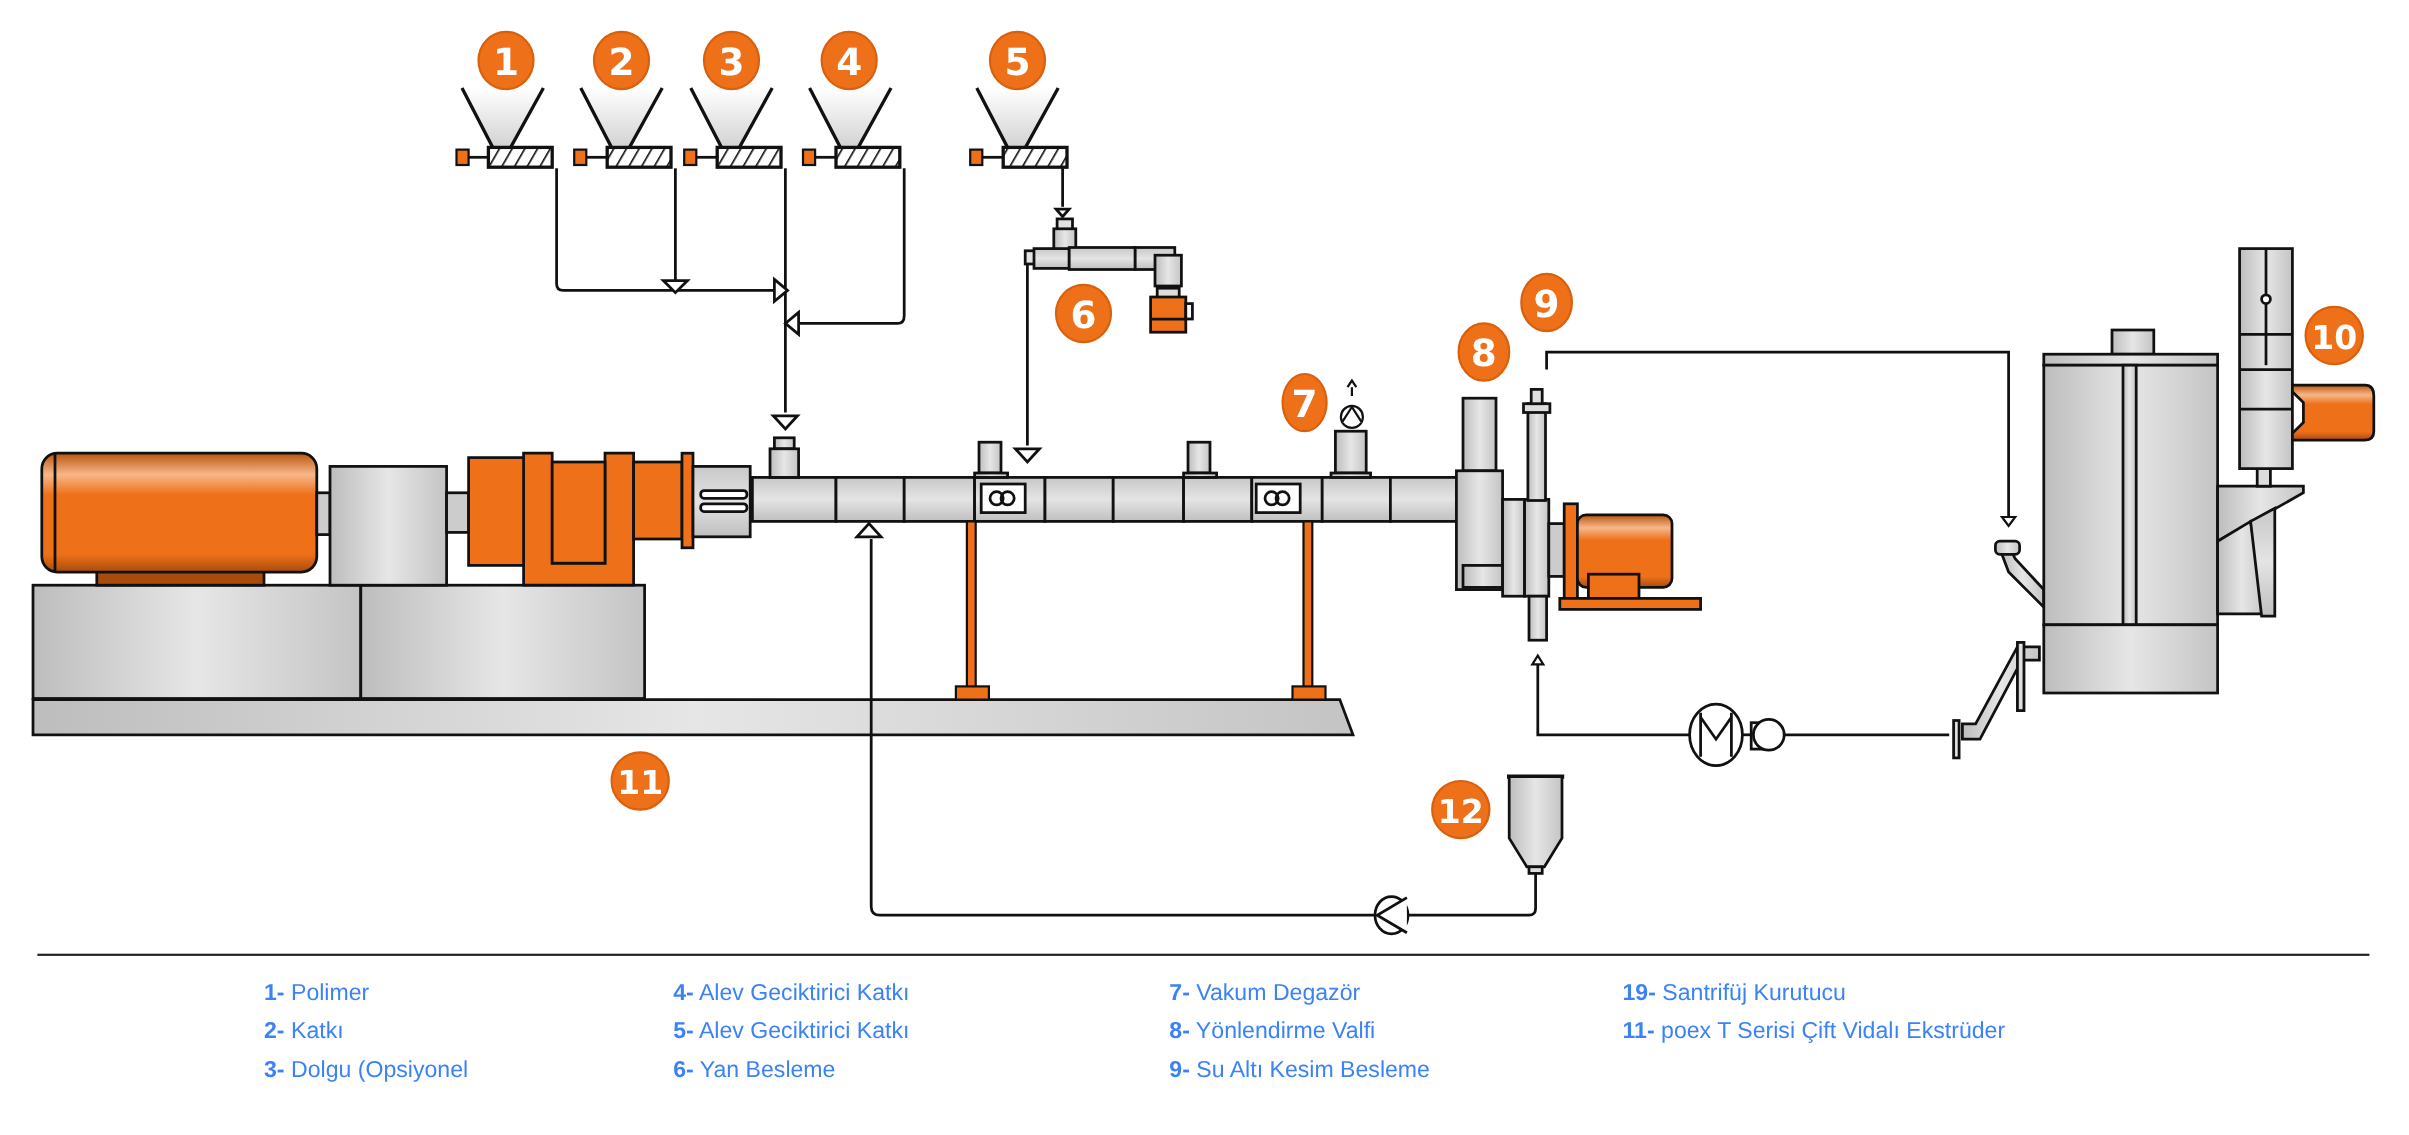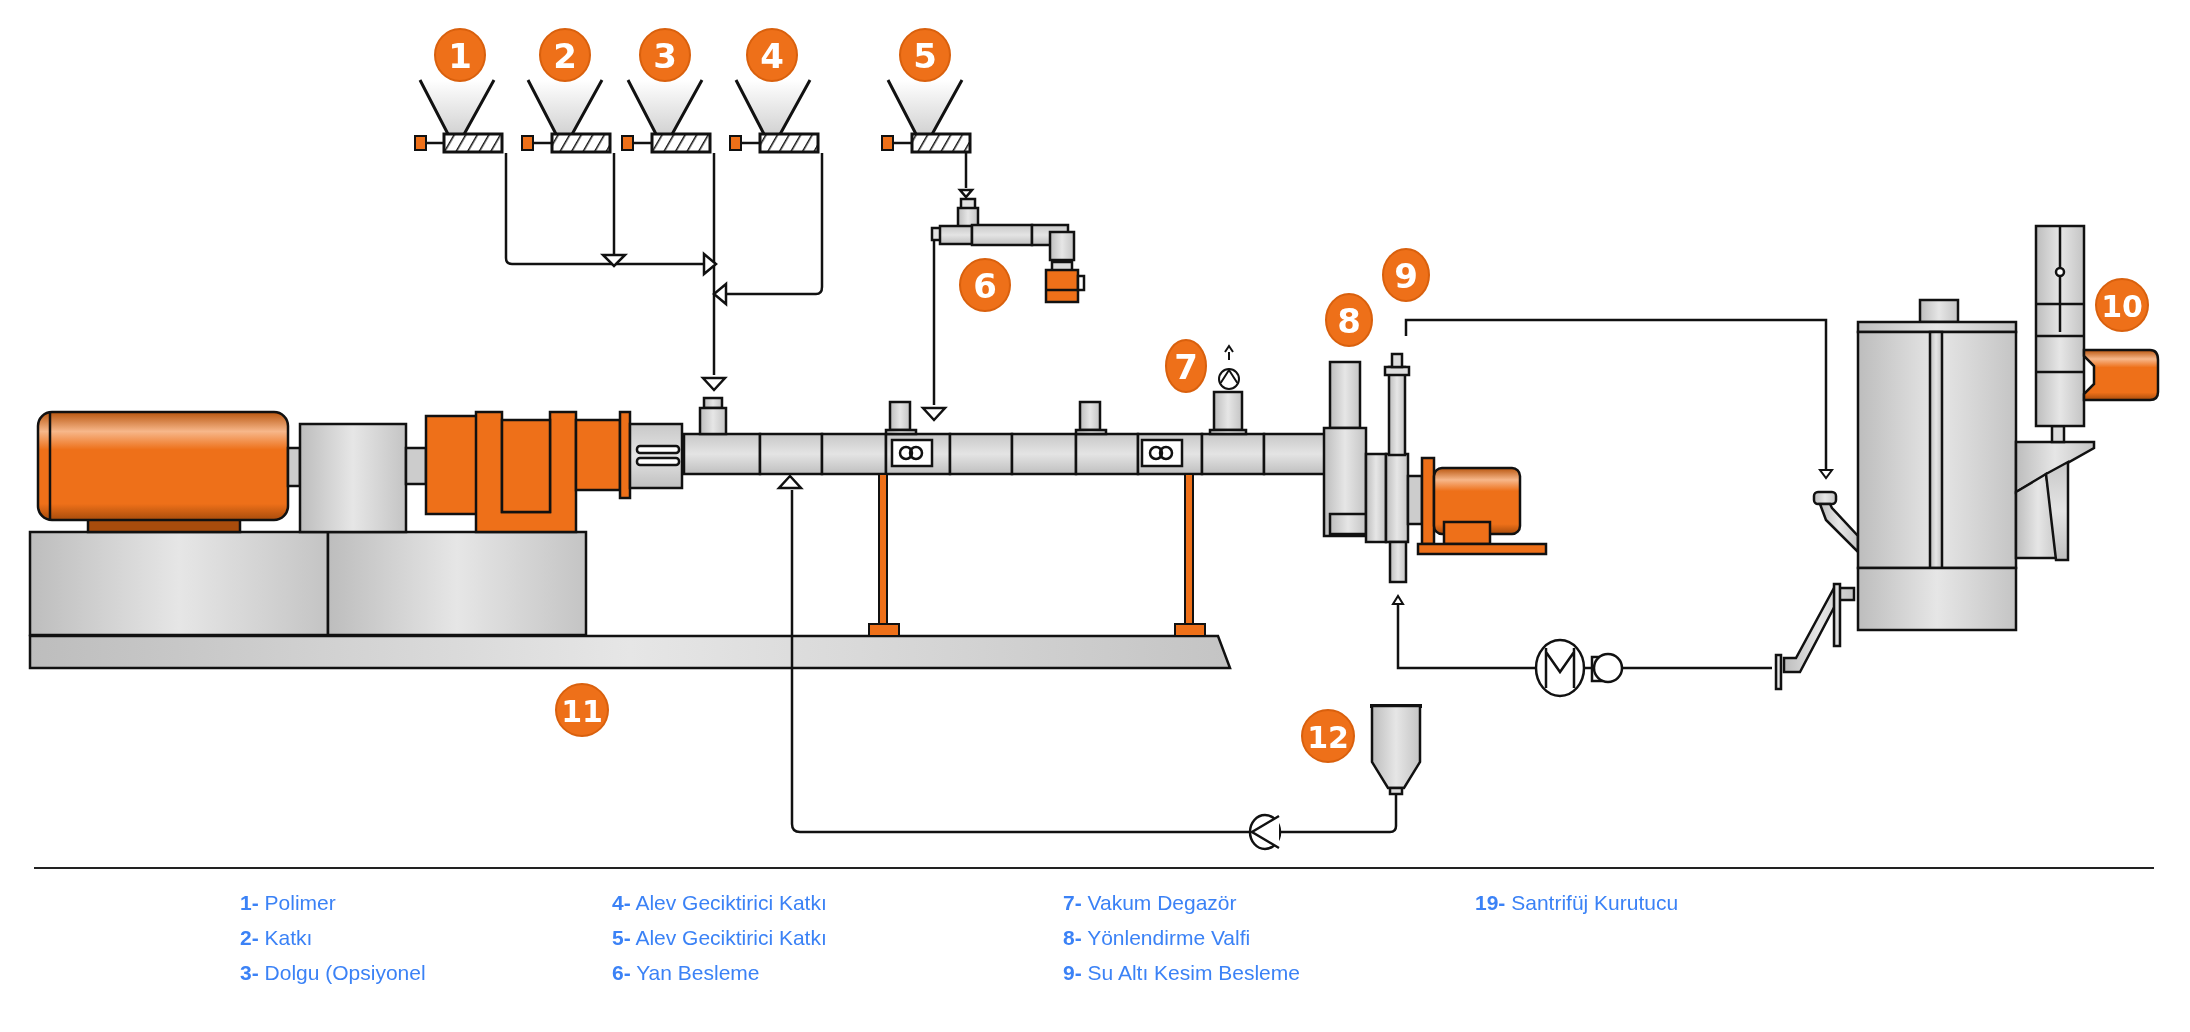--- a/index.html
+++ b/index.html
@@ -327,13 +327,14 @@
   <div class="row"><span class="num">5-</span> <span>Alev Geciktirici Katkı</span></div>
   <div class="row"><span class="num">6-</span> <span>Yan Besleme</span></div>
 </div>
 <div class="legend" style="left:1063px;">
   <div class="row"><span class="num">7-</span> <span>Vakum Degazör</span></div>
   <div class="row"><span class="num">8-</span> <span>Yönlendirme Valfi</span></div>
   <div class="row"><span class="num">9-</span> <span>Su Altı Kesim Besleme</span></div>
 </div>
 <div class="legend" style="left:1475px;">
   <div class="row"><span class="num">19-</span> <span>Santrifüj Kurutucu</span></div>
+  <div class="row"><span class="num">11-</span> <span>poex T Serisi Çift Vidalı Ekstrüder</span></div>
 </div>
 
 </body></html>

